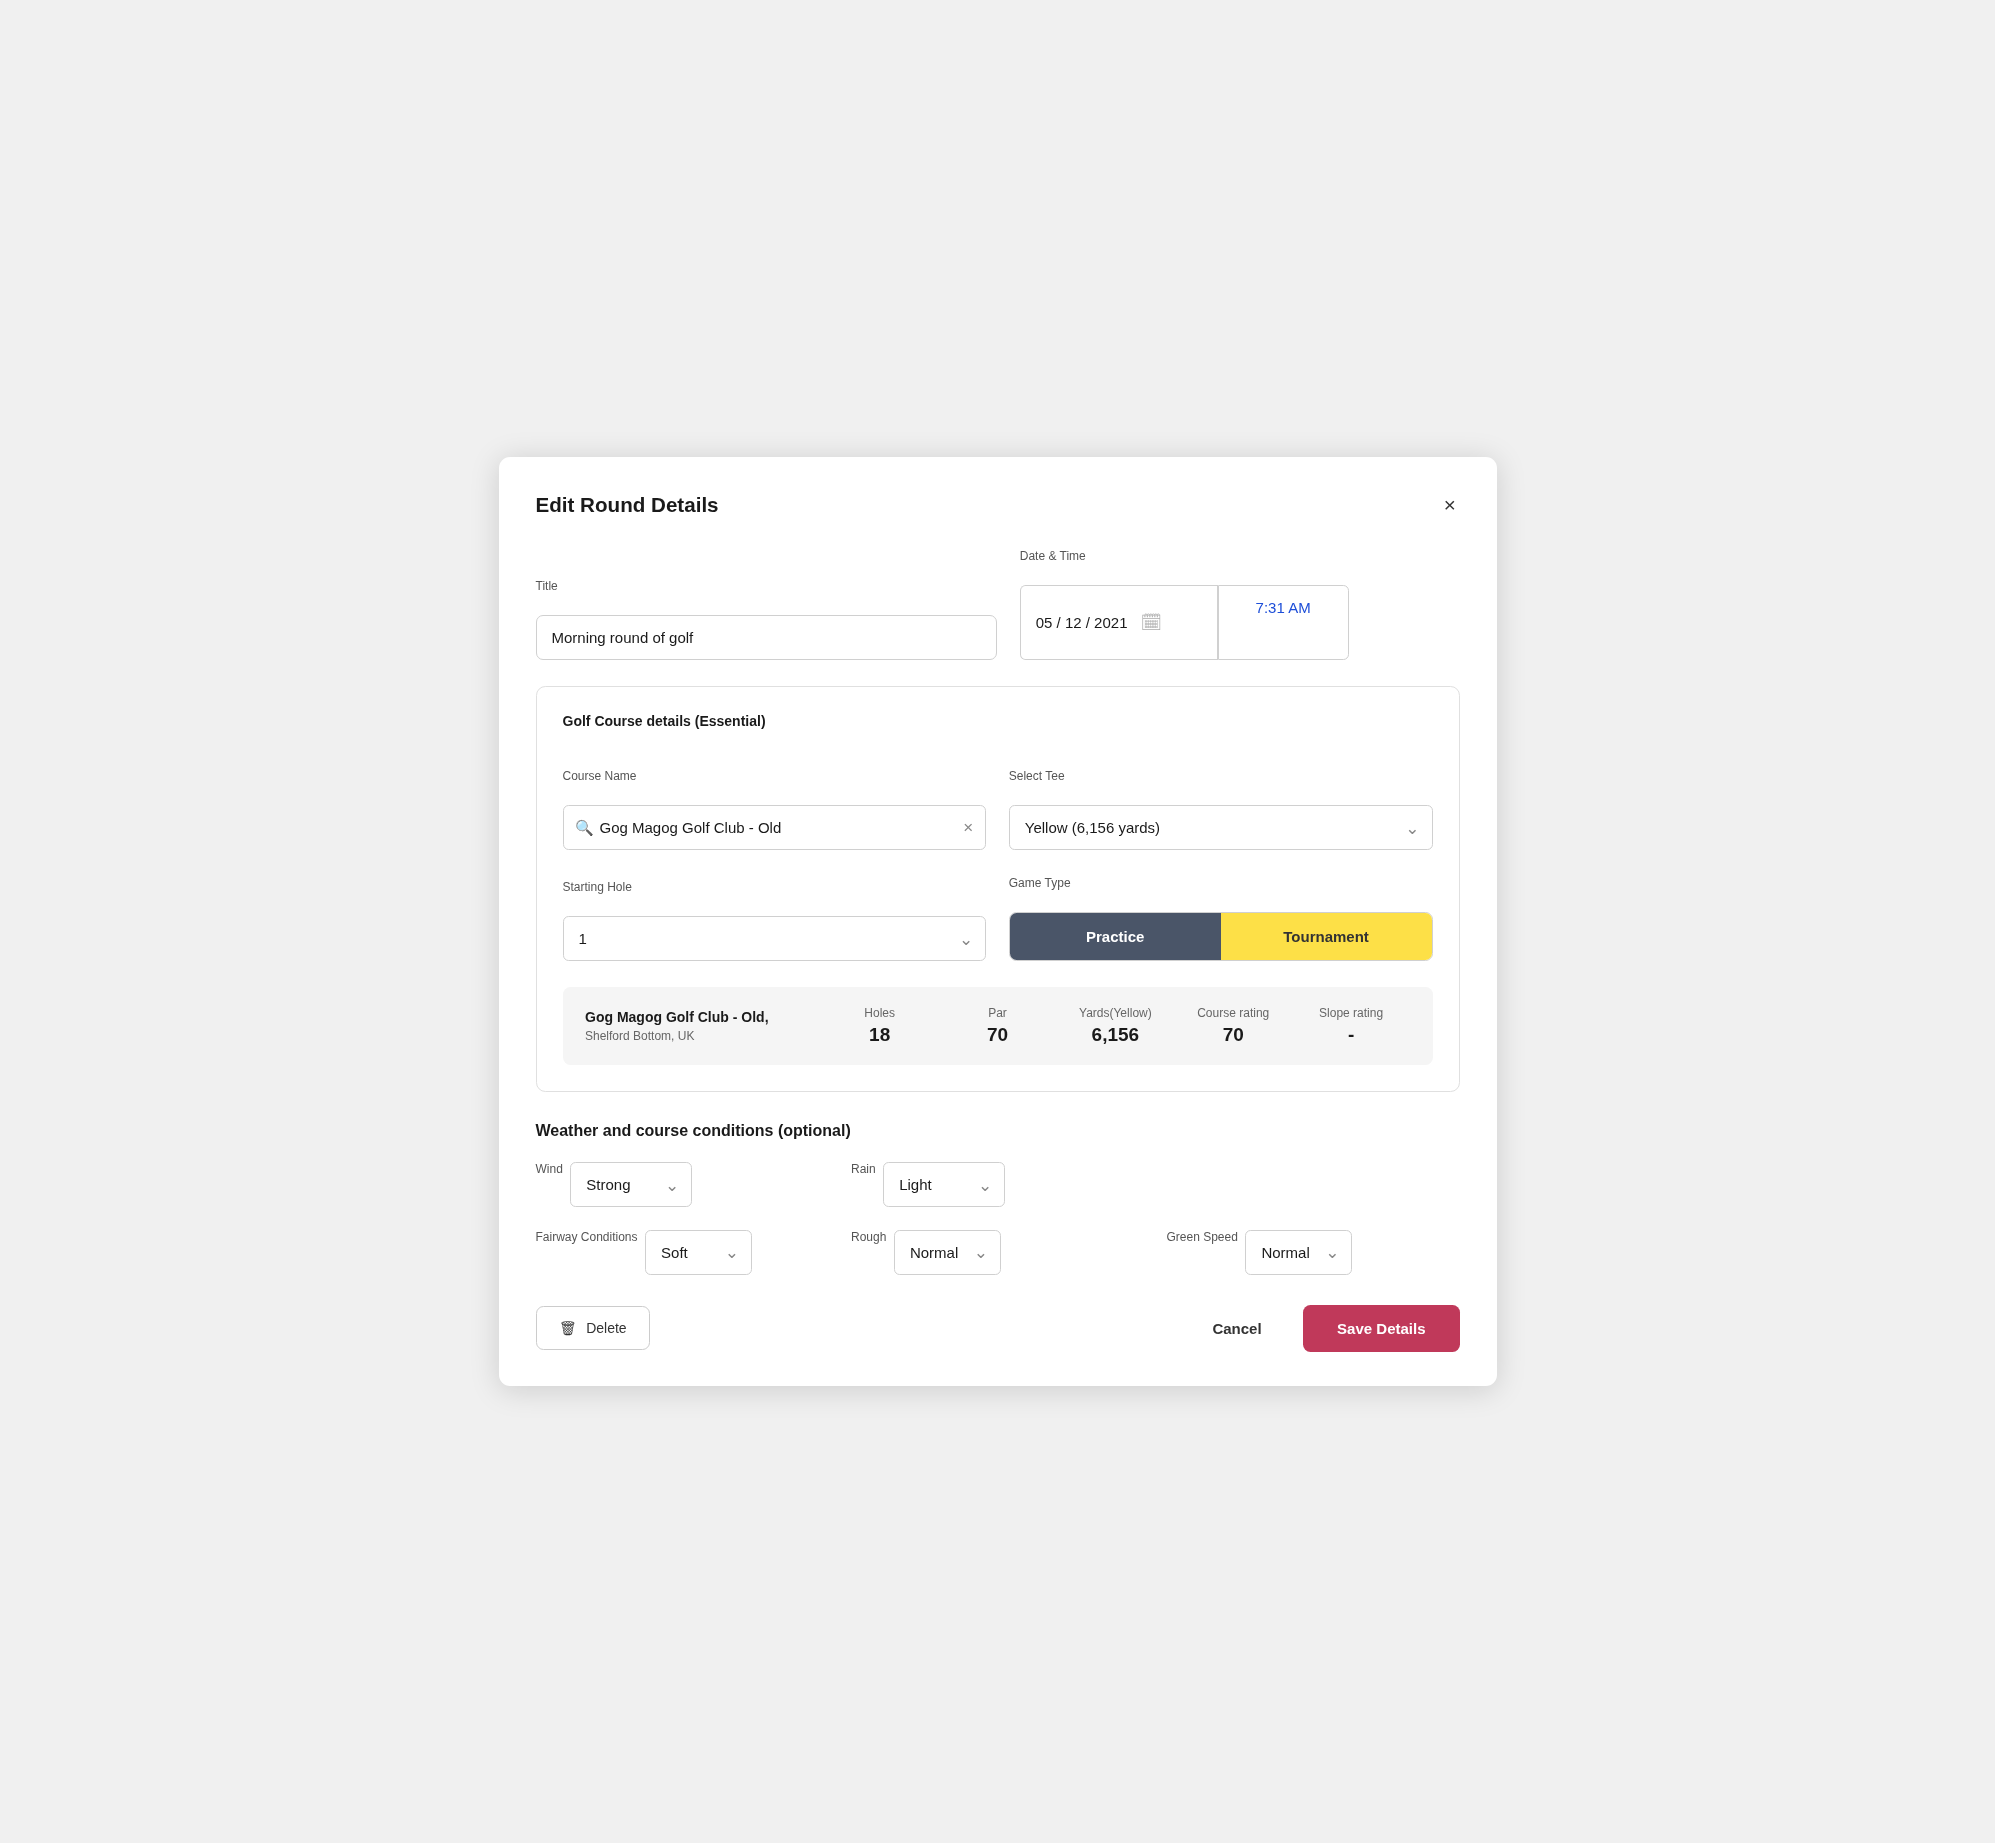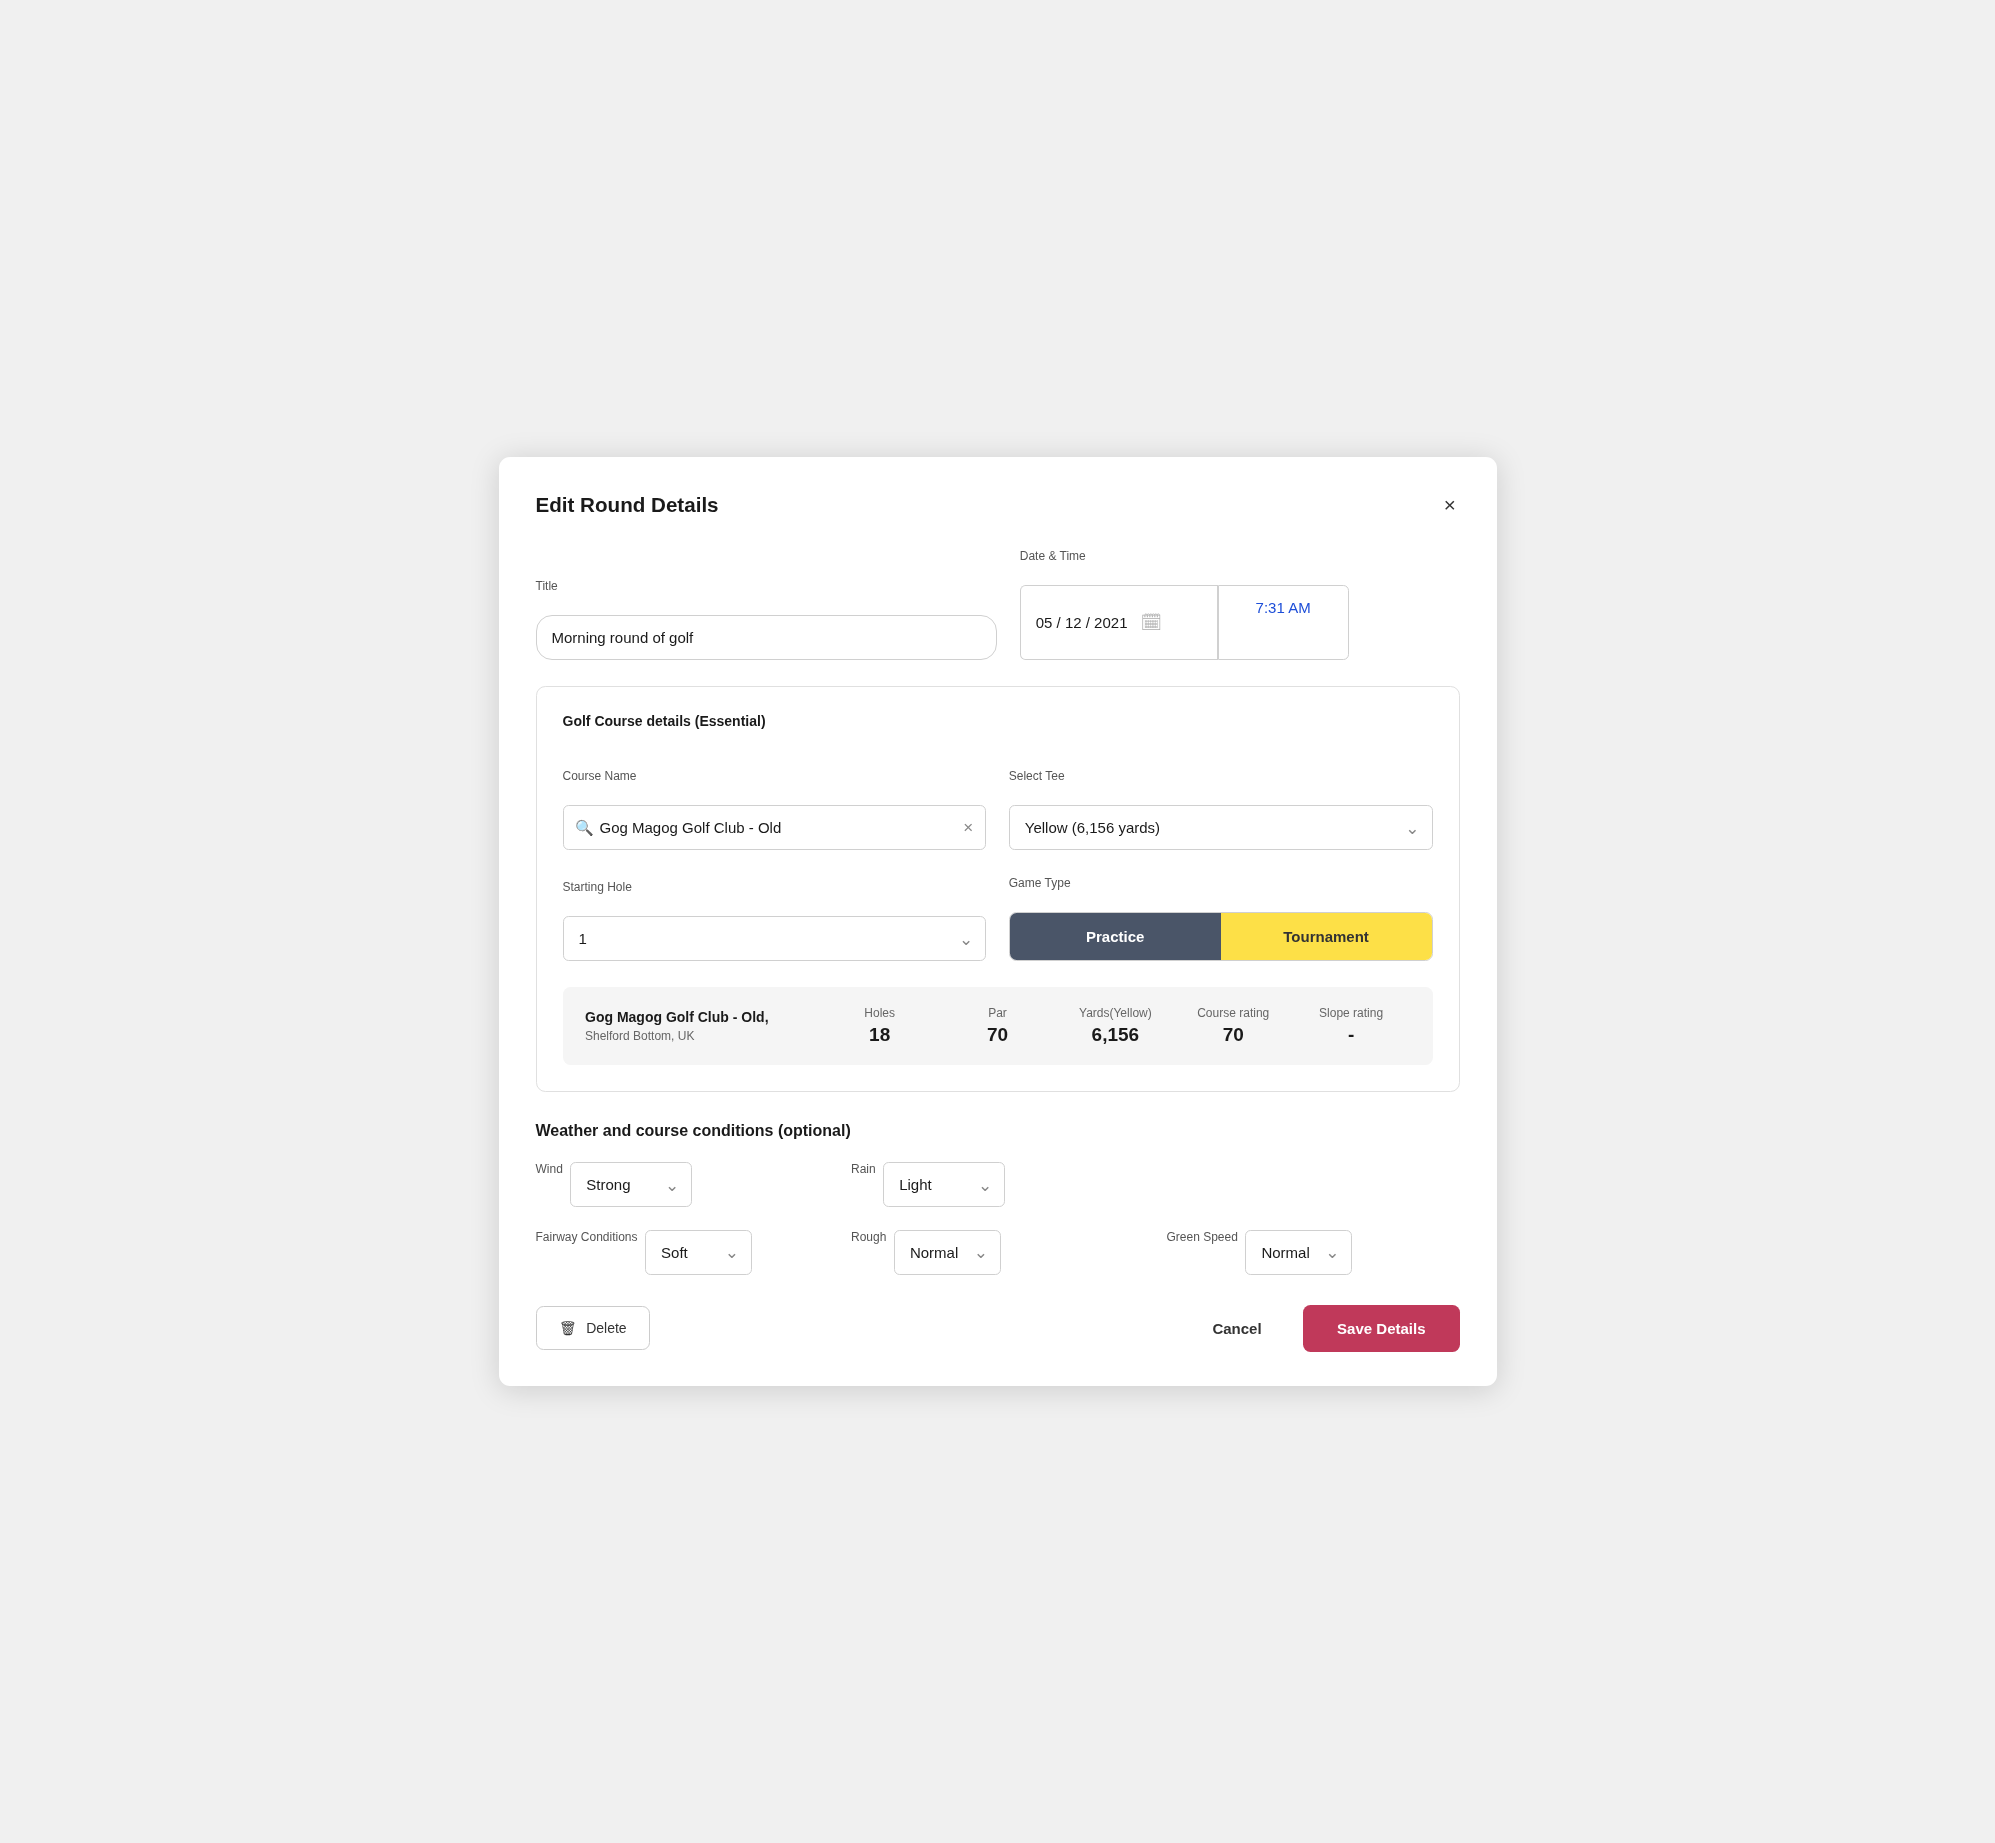--- a/index.html
+++ b/index.html
@@ -49,21 +49,21 @@
       display: flex;
       flex-direction: column;
       gap: 22px;
     }
     .field-label {
       font-size: 12px;
       color: #555;
     }
     .text-input {
       border: 1.4px solid #d0d0d0;
-      border-radius: 16px;
+      border-radius: 7px;
       padding: 13px 15px;
       font-size: 15px;
       color: #1a1a1a;
       outline: none;
       width: 100%;
     }
     .date-group {
       display: flex;
       gap: 0;
     }

